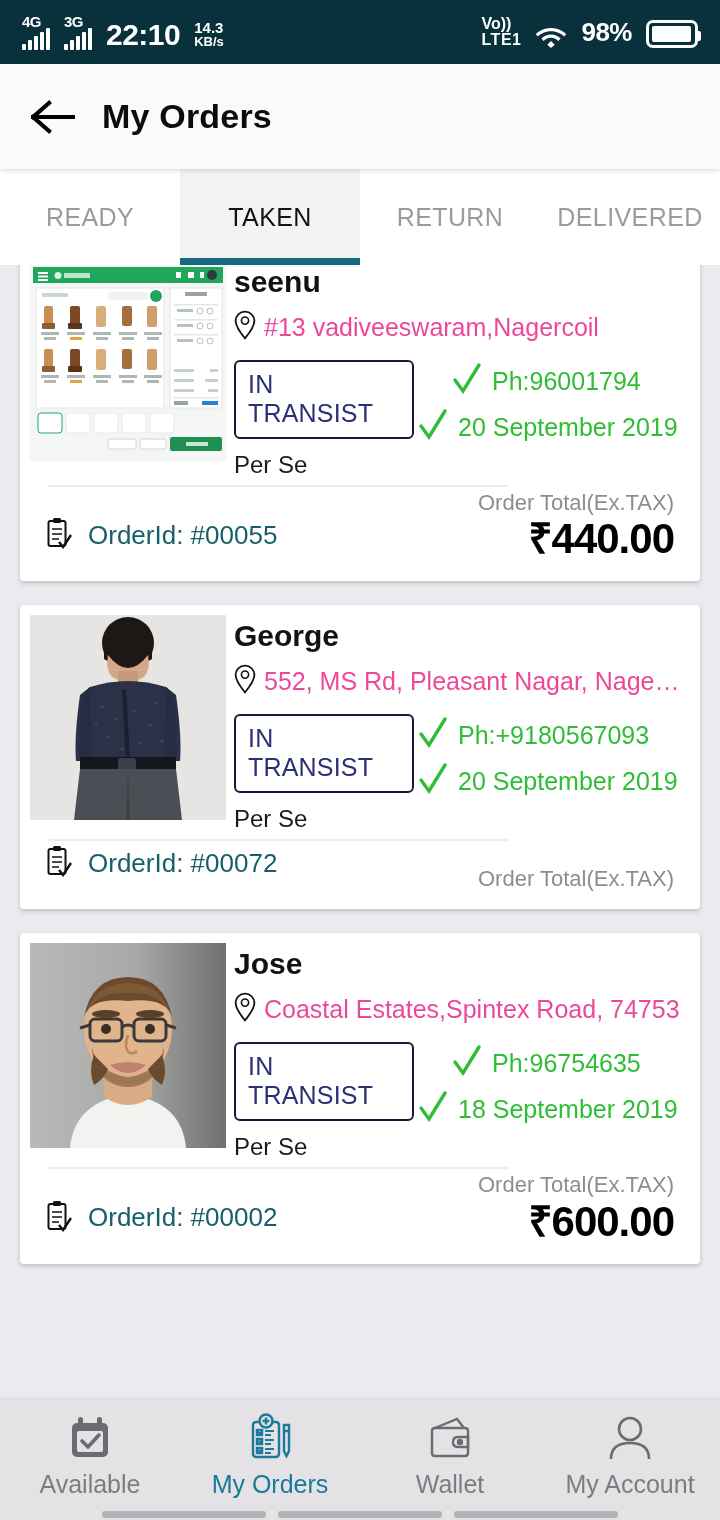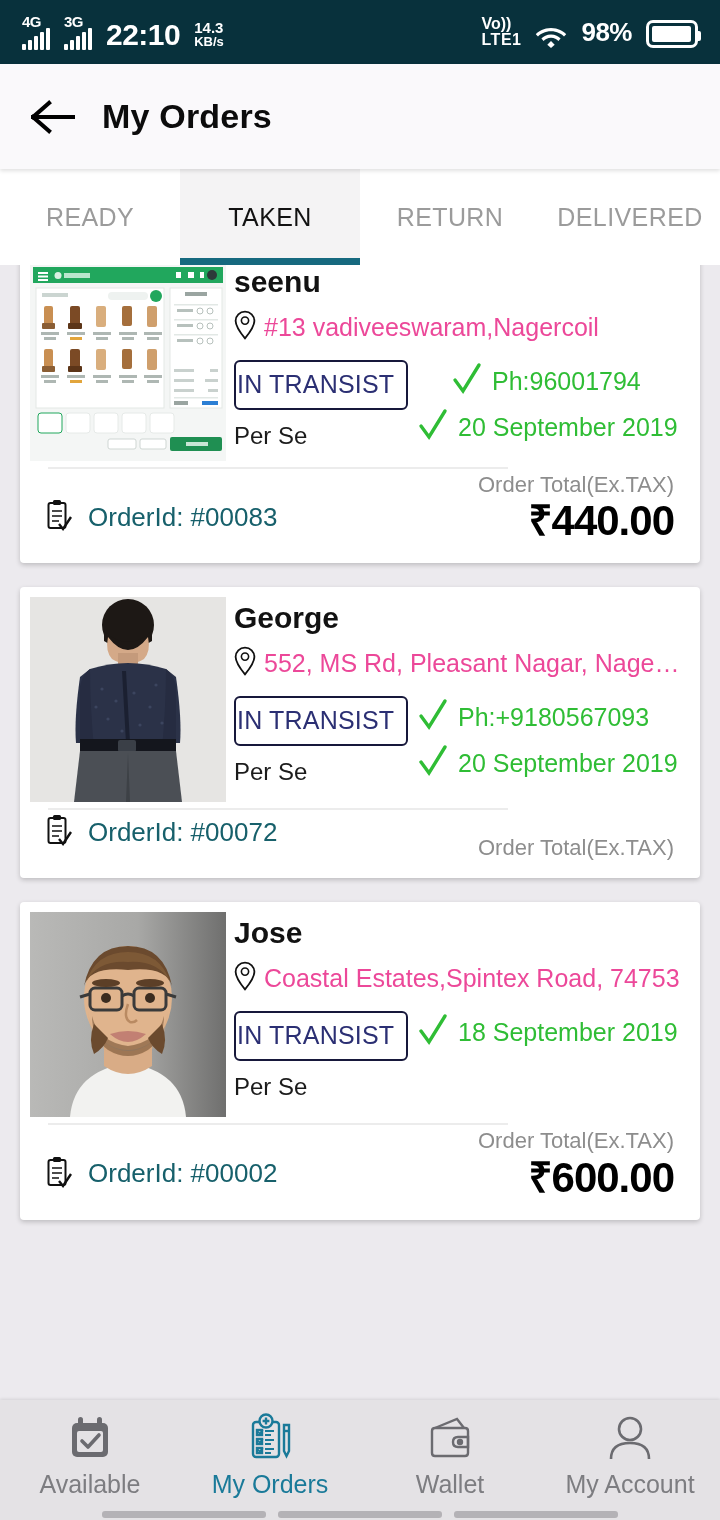--- a/index.html
+++ b/index.html
@@ -105,21 +105,21 @@
   .addr-text {
     font-size: 25px; color: #ec4899; white-space: nowrap;
     overflow: hidden; text-overflow: ellipsis; max-width: 420px;
   }
   .pin-icon { min-width: 22px; }
 
   .status-row { display: flex; align-items: flex-start; margin-top: 16px; }
   .status-col { width: 180px; min-width: 180px; }
   .badge {
     display: inline-block; border: 2px solid #17183b; border-radius: 6px;
-    padding: 8px 12px 9px 1px; font-size: 25px; color: #2b2f73;
+    padding: 8px 12px 9px 12px; font-size: 25px; color: #2b2f73;
     letter-spacing: 0.2px; background: #fff;
   }
   .perse { font-size: 24px; color: #1b1b1b; margin-top: 12px; }
 
   .verify-col { flex: 1; padding-left: 4px; padding-top: 2px; }
   .vrow { display: flex; align-items: center; gap: 10px; white-space: nowrap; }
   .vrow + .vrow { margin-top: 8px; }
   .vrow .vtext { font-size: 25px; color: #2fbd35; }
   .vrow.ph { padding-left: 34px; }
   .tick { flex: 0 0 auto; }
@@ -379,21 +379,21 @@
       <div class="card-bottom">
         <div class="oid-row">
           <span>
             <svg width="26" height="32" viewBox="0 0 26 32">
                 <rect x="2.5" y="4" width="17" height="25" rx="2" fill="none" stroke="#111" stroke-width="2"></rect>
                 <rect x="7" y="1" width="8" height="5" rx="1.5" fill="#111"></rect>
                 <path d="M6 12 H16 M6 17 H16 M6 22 H13" stroke="#111" stroke-width="1.6"></path>
                 <path d="M13 25 L17 30 L25 18" stroke="#111" stroke-width="2.4" fill="none"></path>
               </svg>
           </span>
-          <span class="oid-text">OrderId: #00083</span>
+          <span class="oid-text">OrderId: #00055</span>
         </div>
         <div class="total-col">
           <div class="total-label">Order Total(Ex.TAX)</div>
           <div class="total-amount">₹440.00</div>
         </div>
       </div>
     </div>
 
     <div class="card">
       <div class="card-top">
@@ -533,20 +533,26 @@
                 </svg>
             </span>
             <span class="addr-text">Coastal Estates,Spintex Road, 74753</span>
           </div>
           <div class="status-row">
             <div class="status-col">
               <div class="badge">IN TRANSIST</div>
               <div class="perse">Per Se</div>
             </div>
             <div class="verify-col">
+              <div class="vrow ph">
+                <span class="tick"><svg width="30" height="34" viewBox="0 0 30 34">
+                      <path d="M3 18 L11 29 L27 3" stroke="#2fbd35" stroke-width="3.4" fill="none" stroke-linecap="round"></path>
+                    </svg></span>
+                <span class="vtext">Ph:96754635</span>
+              </div>
               <div class="vrow">
                 <span class="tick"><svg width="30" height="34" viewBox="0 0 30 34">
                       <path d="M3 18 L11 29 L27 3" stroke="#2fbd35" stroke-width="3.4" fill="none" stroke-linecap="round"></path>
                     </svg></span>
                 <span class="vtext">18 September 2019</span>
               </div>
             </div>
           </div>
         </div>
       </div>

